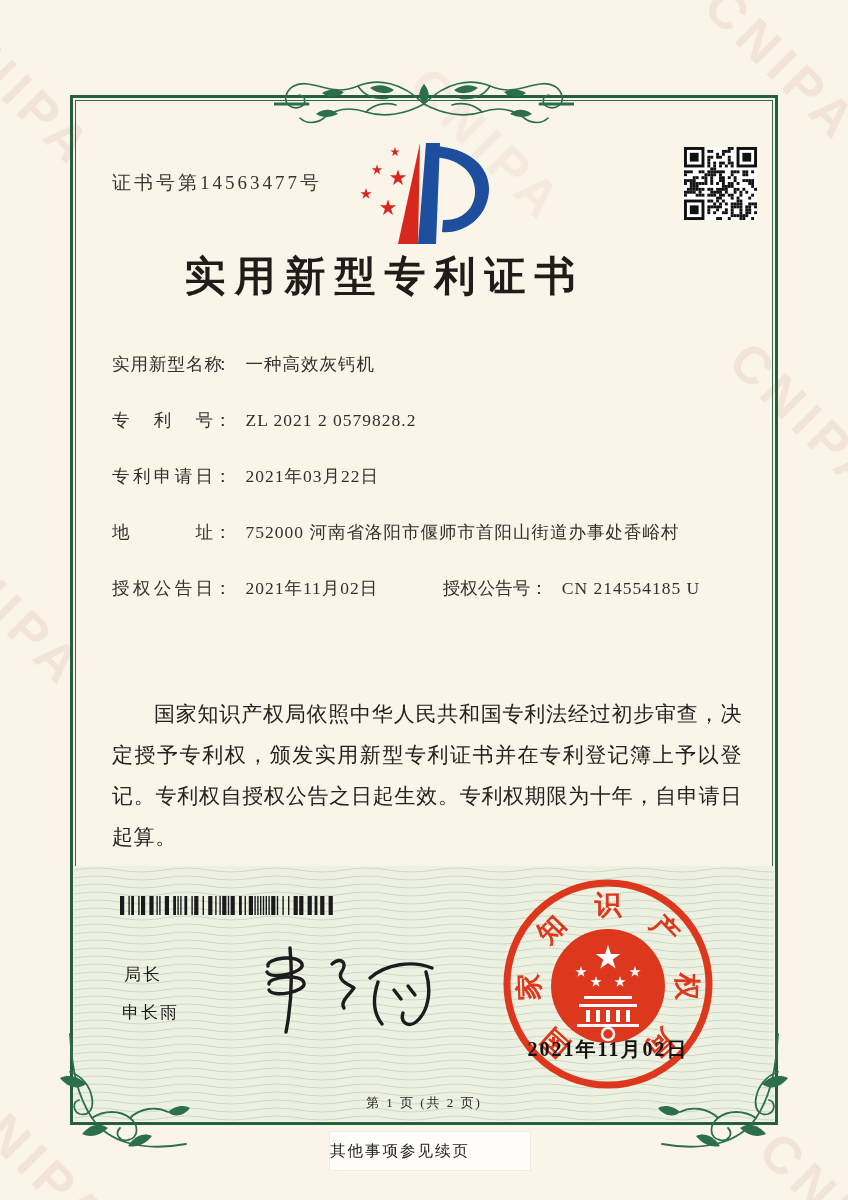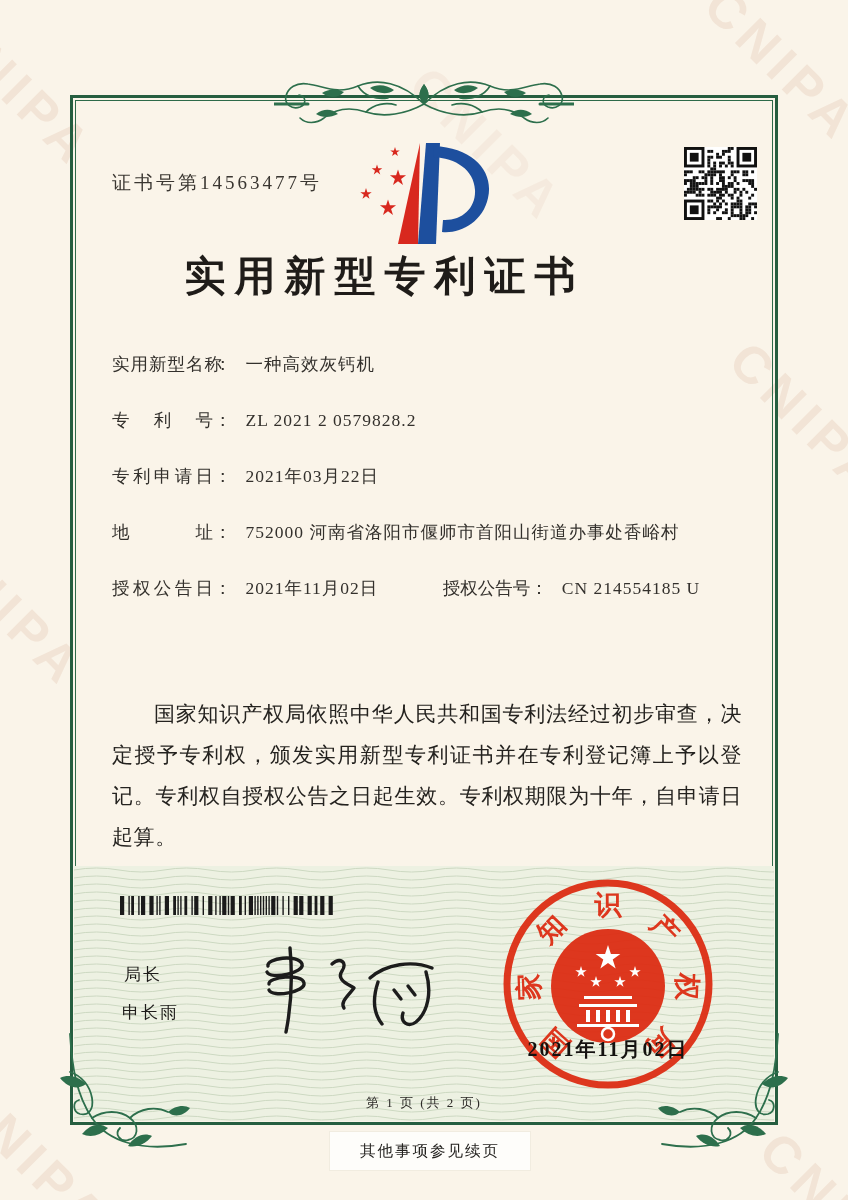--- a/index.html
+++ b/index.html
@@ -35,21 +35,21 @@
              font-family:"Liberation Sans","DejaVu Sans",sans-serif;color:#1e1c1a;letter-spacing:2px;}
   .sig-name{position:absolute;left:122px;top:1001px;font-size:17px;font-weight:normal;
             font-family:"Liberation Sans","DejaVu Sans",sans-serif;color:#1e1c1a;letter-spacing:2px;}
   .signature{position:absolute;left:252px;top:940px;}
   .seal{position:absolute;left:498px;top:874px;mix-blend-mode:multiply;opacity:.95;}
   .seal-date{position:absolute;left:498px;top:1036px;width:220px;text-align:center;
              font-size:20px;font-weight:bold;color:#141210;letter-spacing:2px;z-index:3;}
   .pageinfo{position:absolute;left:0;top:1094px;width:848px;text-align:center;
             font-size:13px;color:#2c2a27;letter-spacing:2px;}
   .contbox{position:absolute;left:330px;top:1132px;width:200px;height:38px;background:#fefdfa;
-           box-shadow:0 0 0 1px #f1ece0;z-index:3;text-align:center;line-height:38px;
+           box-shadow:0 0 0 1px #f1ece0;z-index:3;line-height:38px;
            font-size:15.5px;color:#24221f;letter-spacing:2px;}
   .orn-top{position:absolute;left:274px;top:70px;z-index:2;}
   .orn-bl{position:absolute;left:56px;top:1032px;z-index:2;}
   .orn-br{position:absolute;left:657px;top:1032px;z-index:2;}
 </style>
 </head>
 <body>
 
 <div class="wm" style="left:-30px;top:0px;">CNIPA</div>
 <div class="wm" style="left:440px;top:55px;opacity:.35;">CNIPA</div>

